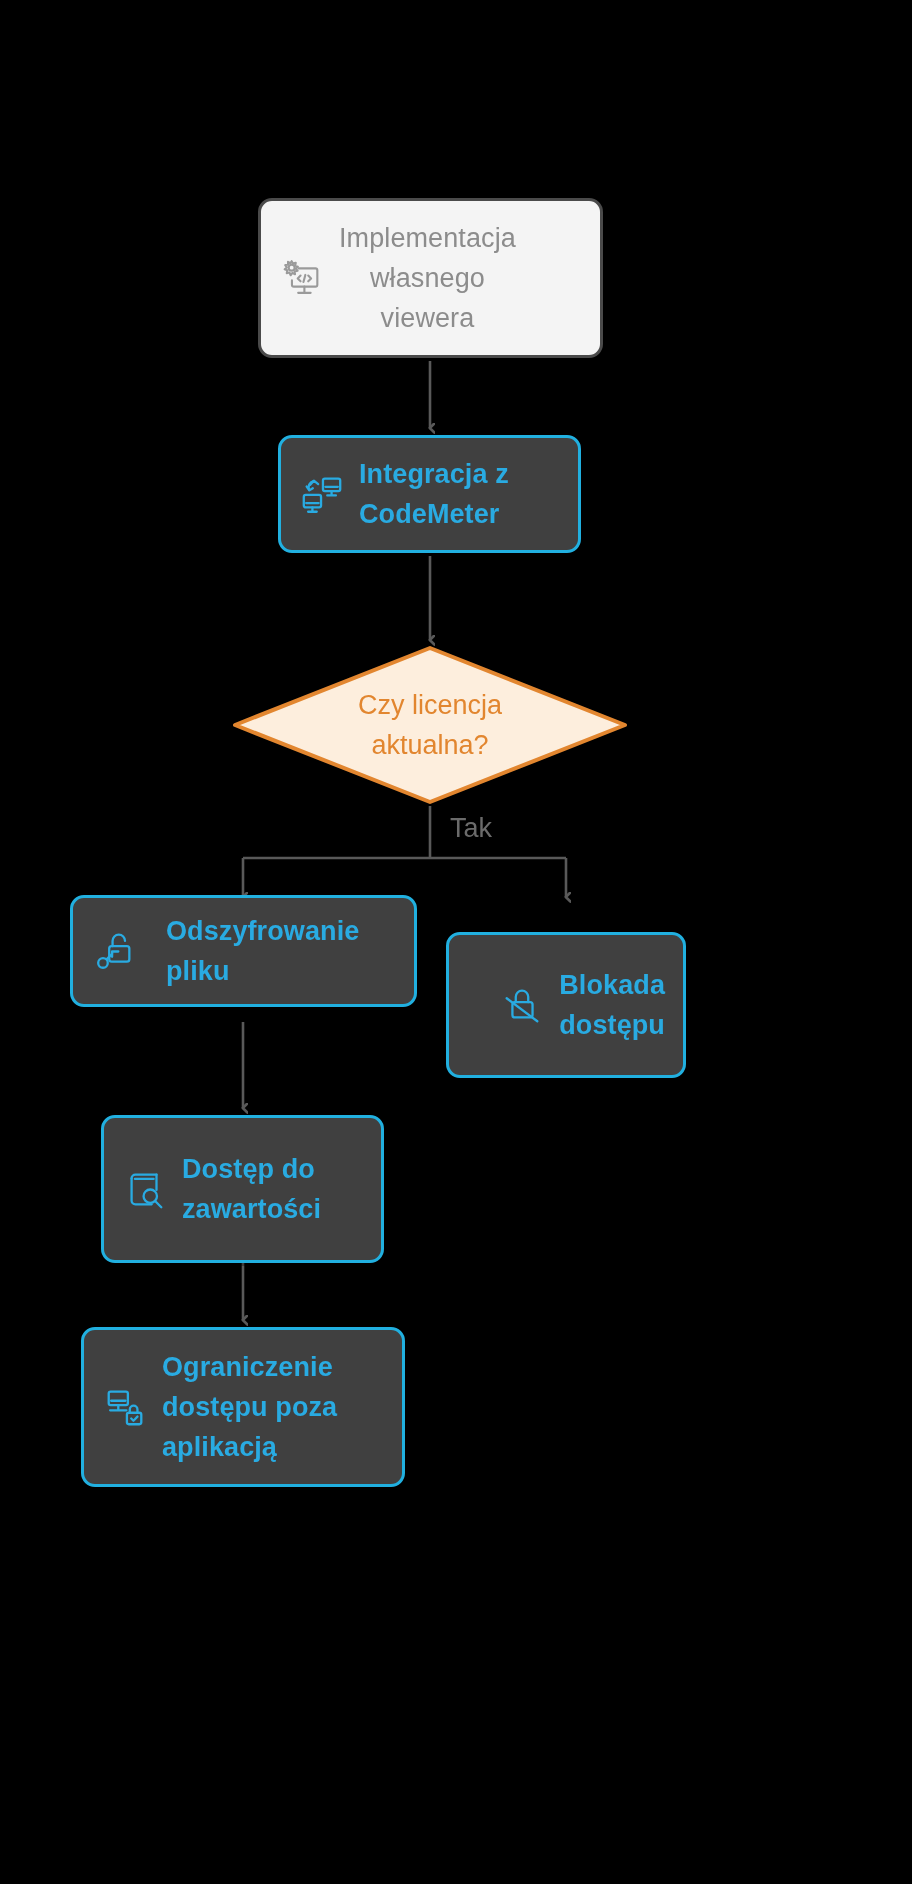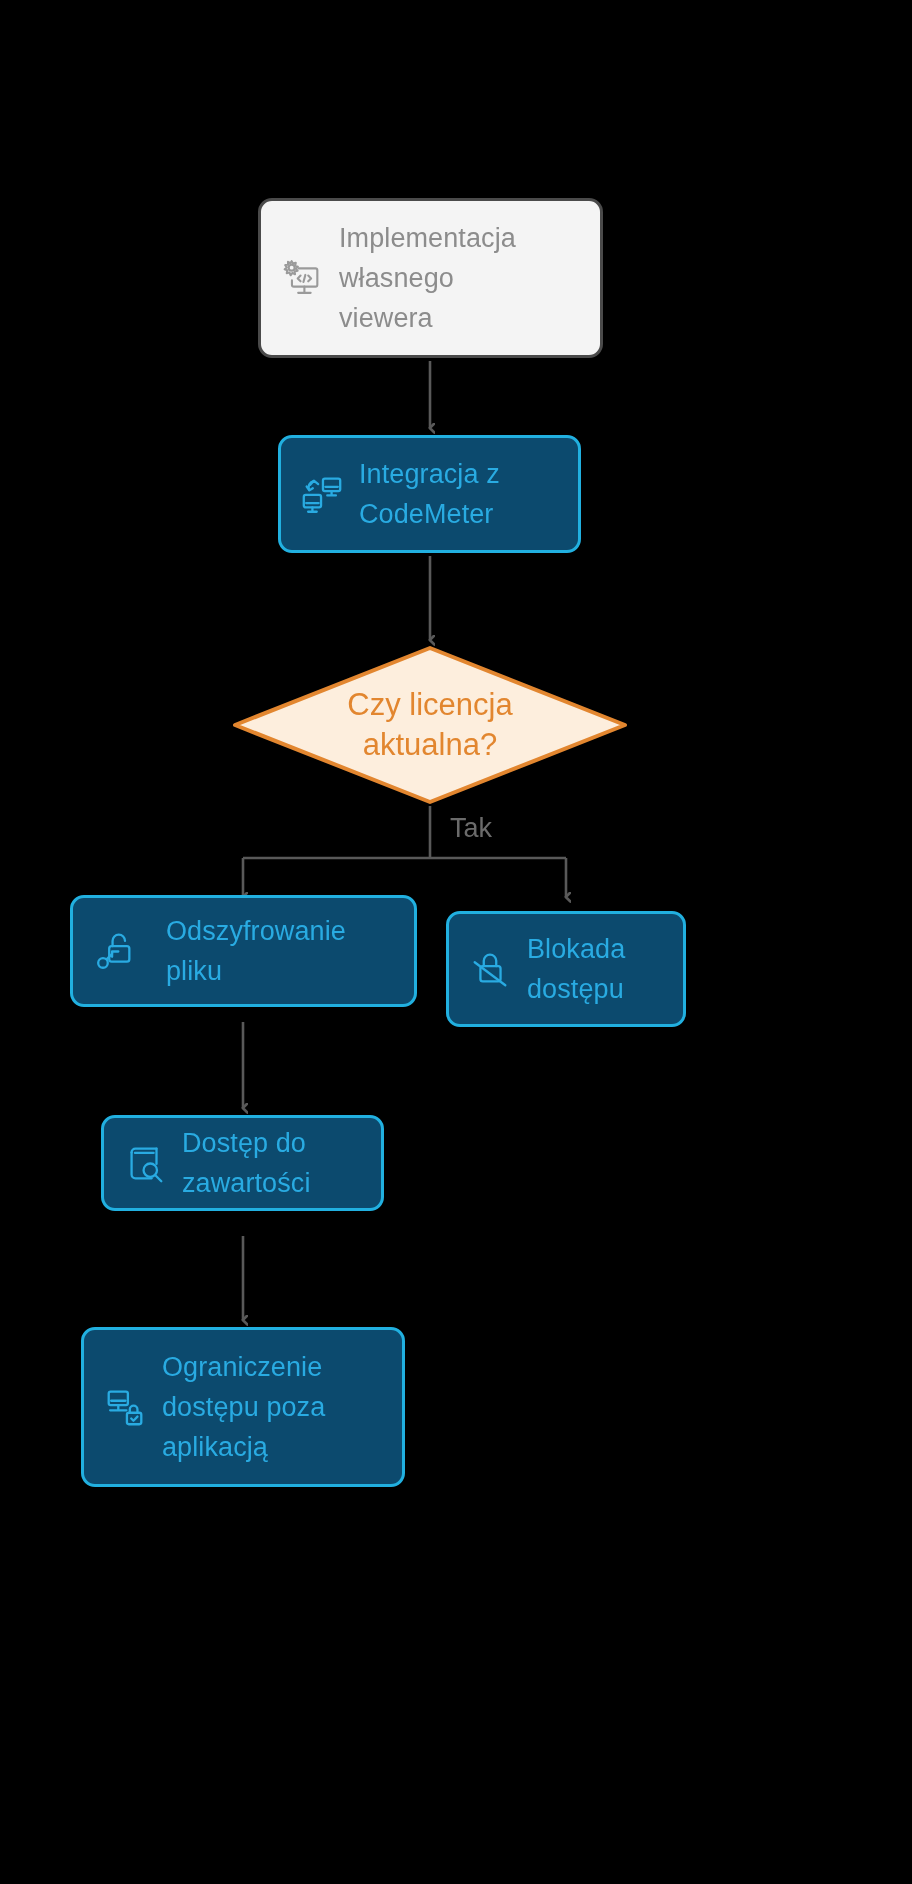--- a/index.html
+++ b/index.html
@@ -52,76 +52,78 @@
   .node .node-label {
     font-size: 27px;
     line-height: 40px;
     letter-spacing: 0.1px;
     white-space: pre-line;
     text-align: left;
   }
 
   
   .node.process {
-    background: #0c4a6e;
+    background: #404040;
     border: 3px solid #21b0e0;
     box-shadow: 0 3px 0 0 rgba(0,0,0,0.30);
+    font-weight: bold;
   }
   .node.process .node-label {
     color: #29abe2;
   }
 
   
   .node.start {
     background: #f4f4f4;
     border: 3px solid #4a4a4a;
     box-shadow: 0 3px 0 0 rgba(0,0,0,0.30);
   }
   .node.start .node-label {
     color: #8c8c8c;
+    text-align: center;
   }
 
   
   .decision {
     position: absolute;
     display: flex;
     align-items: center;
     justify-content: center;
   }
   .decision svg.diamond-shape {
     position: absolute;
     left: 0;
     top: 0;
   }
   .decision .decision-label {
     position: relative;
     z-index: 2;
-    font-size: 31px;
+    font-size: 27px;
     line-height: 40px;
     color: #e2862f;
     text-align: center;
     white-space: pre-line;
   }
 
   
   .edge-label {
     position: absolute;
     font-size: 27px;
     line-height: 24px;
     color: #6b6b6b;
     white-space: nowrap;
   }
 
   
   #node-impl      { left: 258px; top: 198px;  width: 345px; height: 160px; }
   #node-codemeter { left: 278px; top: 435px;  width: 303px; height: 118px; }
   #dec-license    { left: 232px; top: 645px;  width: 396px; height: 160px; }
   #node-decrypt   { left: 70px;  top: 895px;  width: 347px; height: 112px; gap: 29px; }
-  #node-block     { left: 446px; top: 911px;  width: 240px; height: 116px; }
-  #node-content   { left: 101px; top: 1115px; width: 283px; height: 96px; }
+  #node-block     { left: 446px; top: 932px;  width: 240px; height: 146px; justify-content: flex-end; }
+  #node-content   { left: 101px; top: 1115px; width: 283px; height: 148px; }
   #node-restrict  { left: 81px;  top: 1327px; width: 324px; height: 160px; align-items: center; }
 </style>
 </head>
 <body>
 
 <div id="flow-canvas">
 
   <svg class="edges-layer" viewBox="0 0 912 1884" width="912" height="1884" xmlns="http://www.w3.org/2000/svg">
     <defs>
       <marker id="arrowhead" markerWidth="12" markerHeight="12" refX="5.2" refY="5" orient="auto" markerUnits="userSpaceOnUse">

